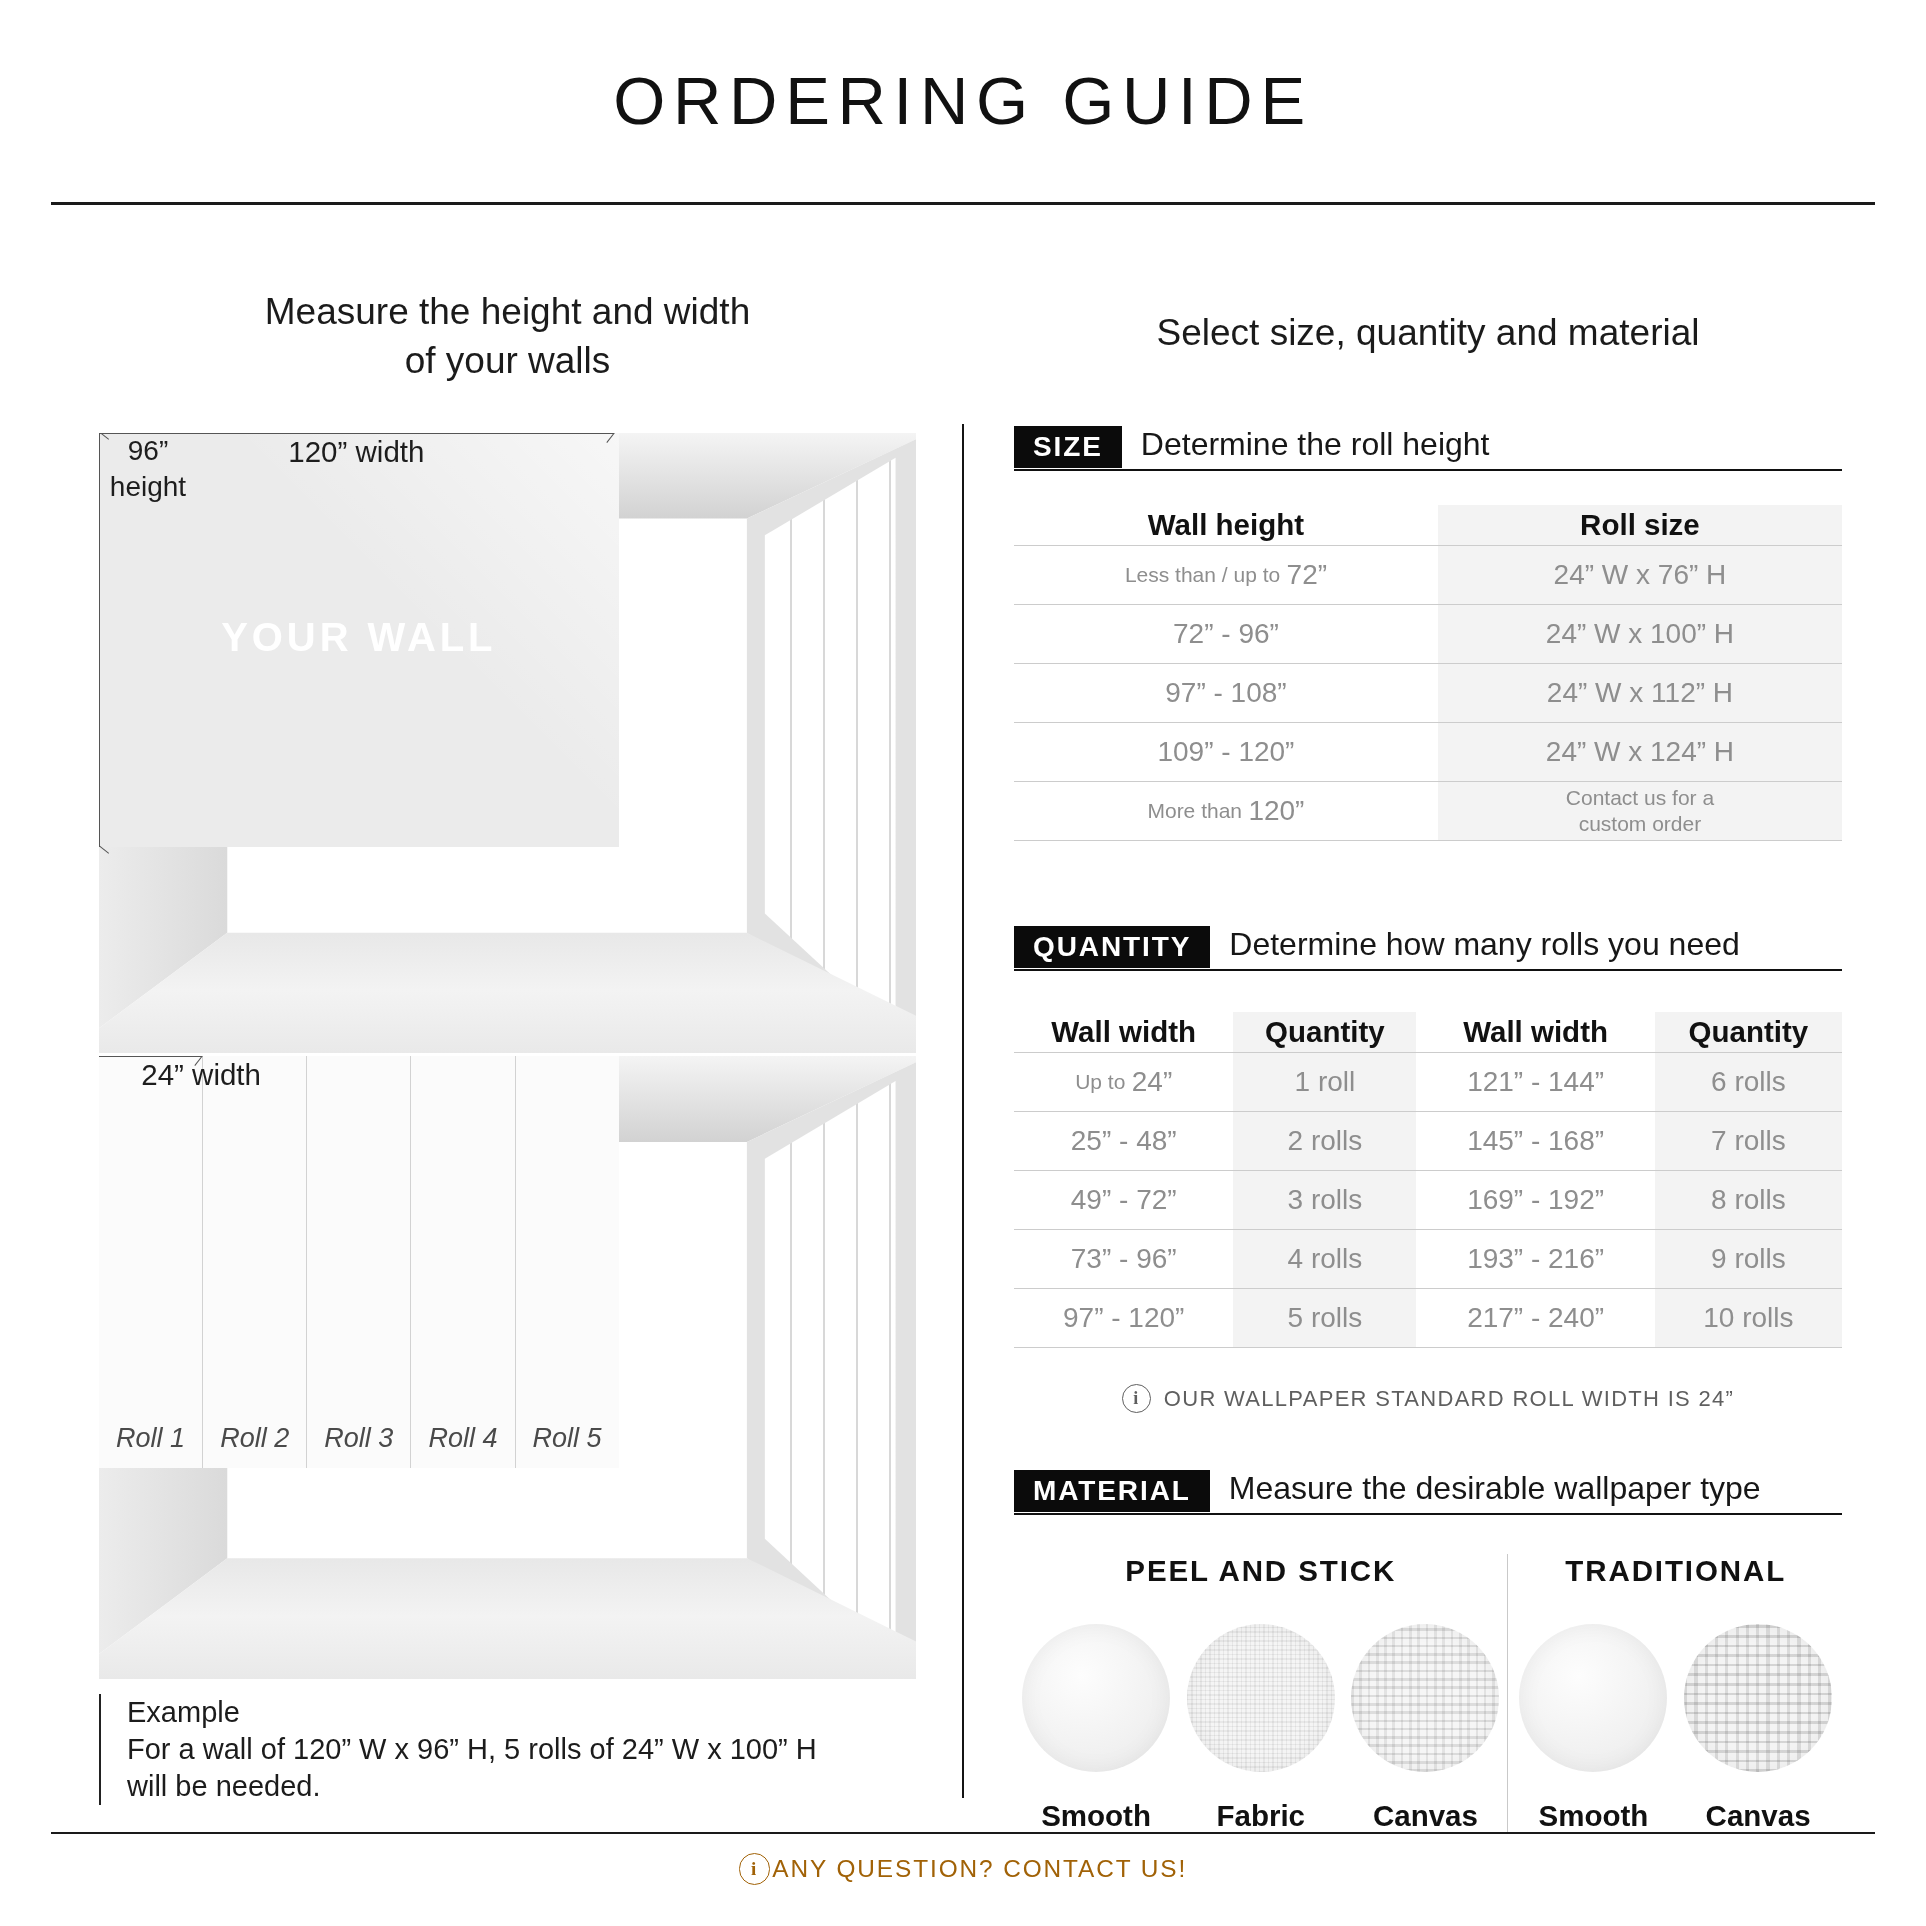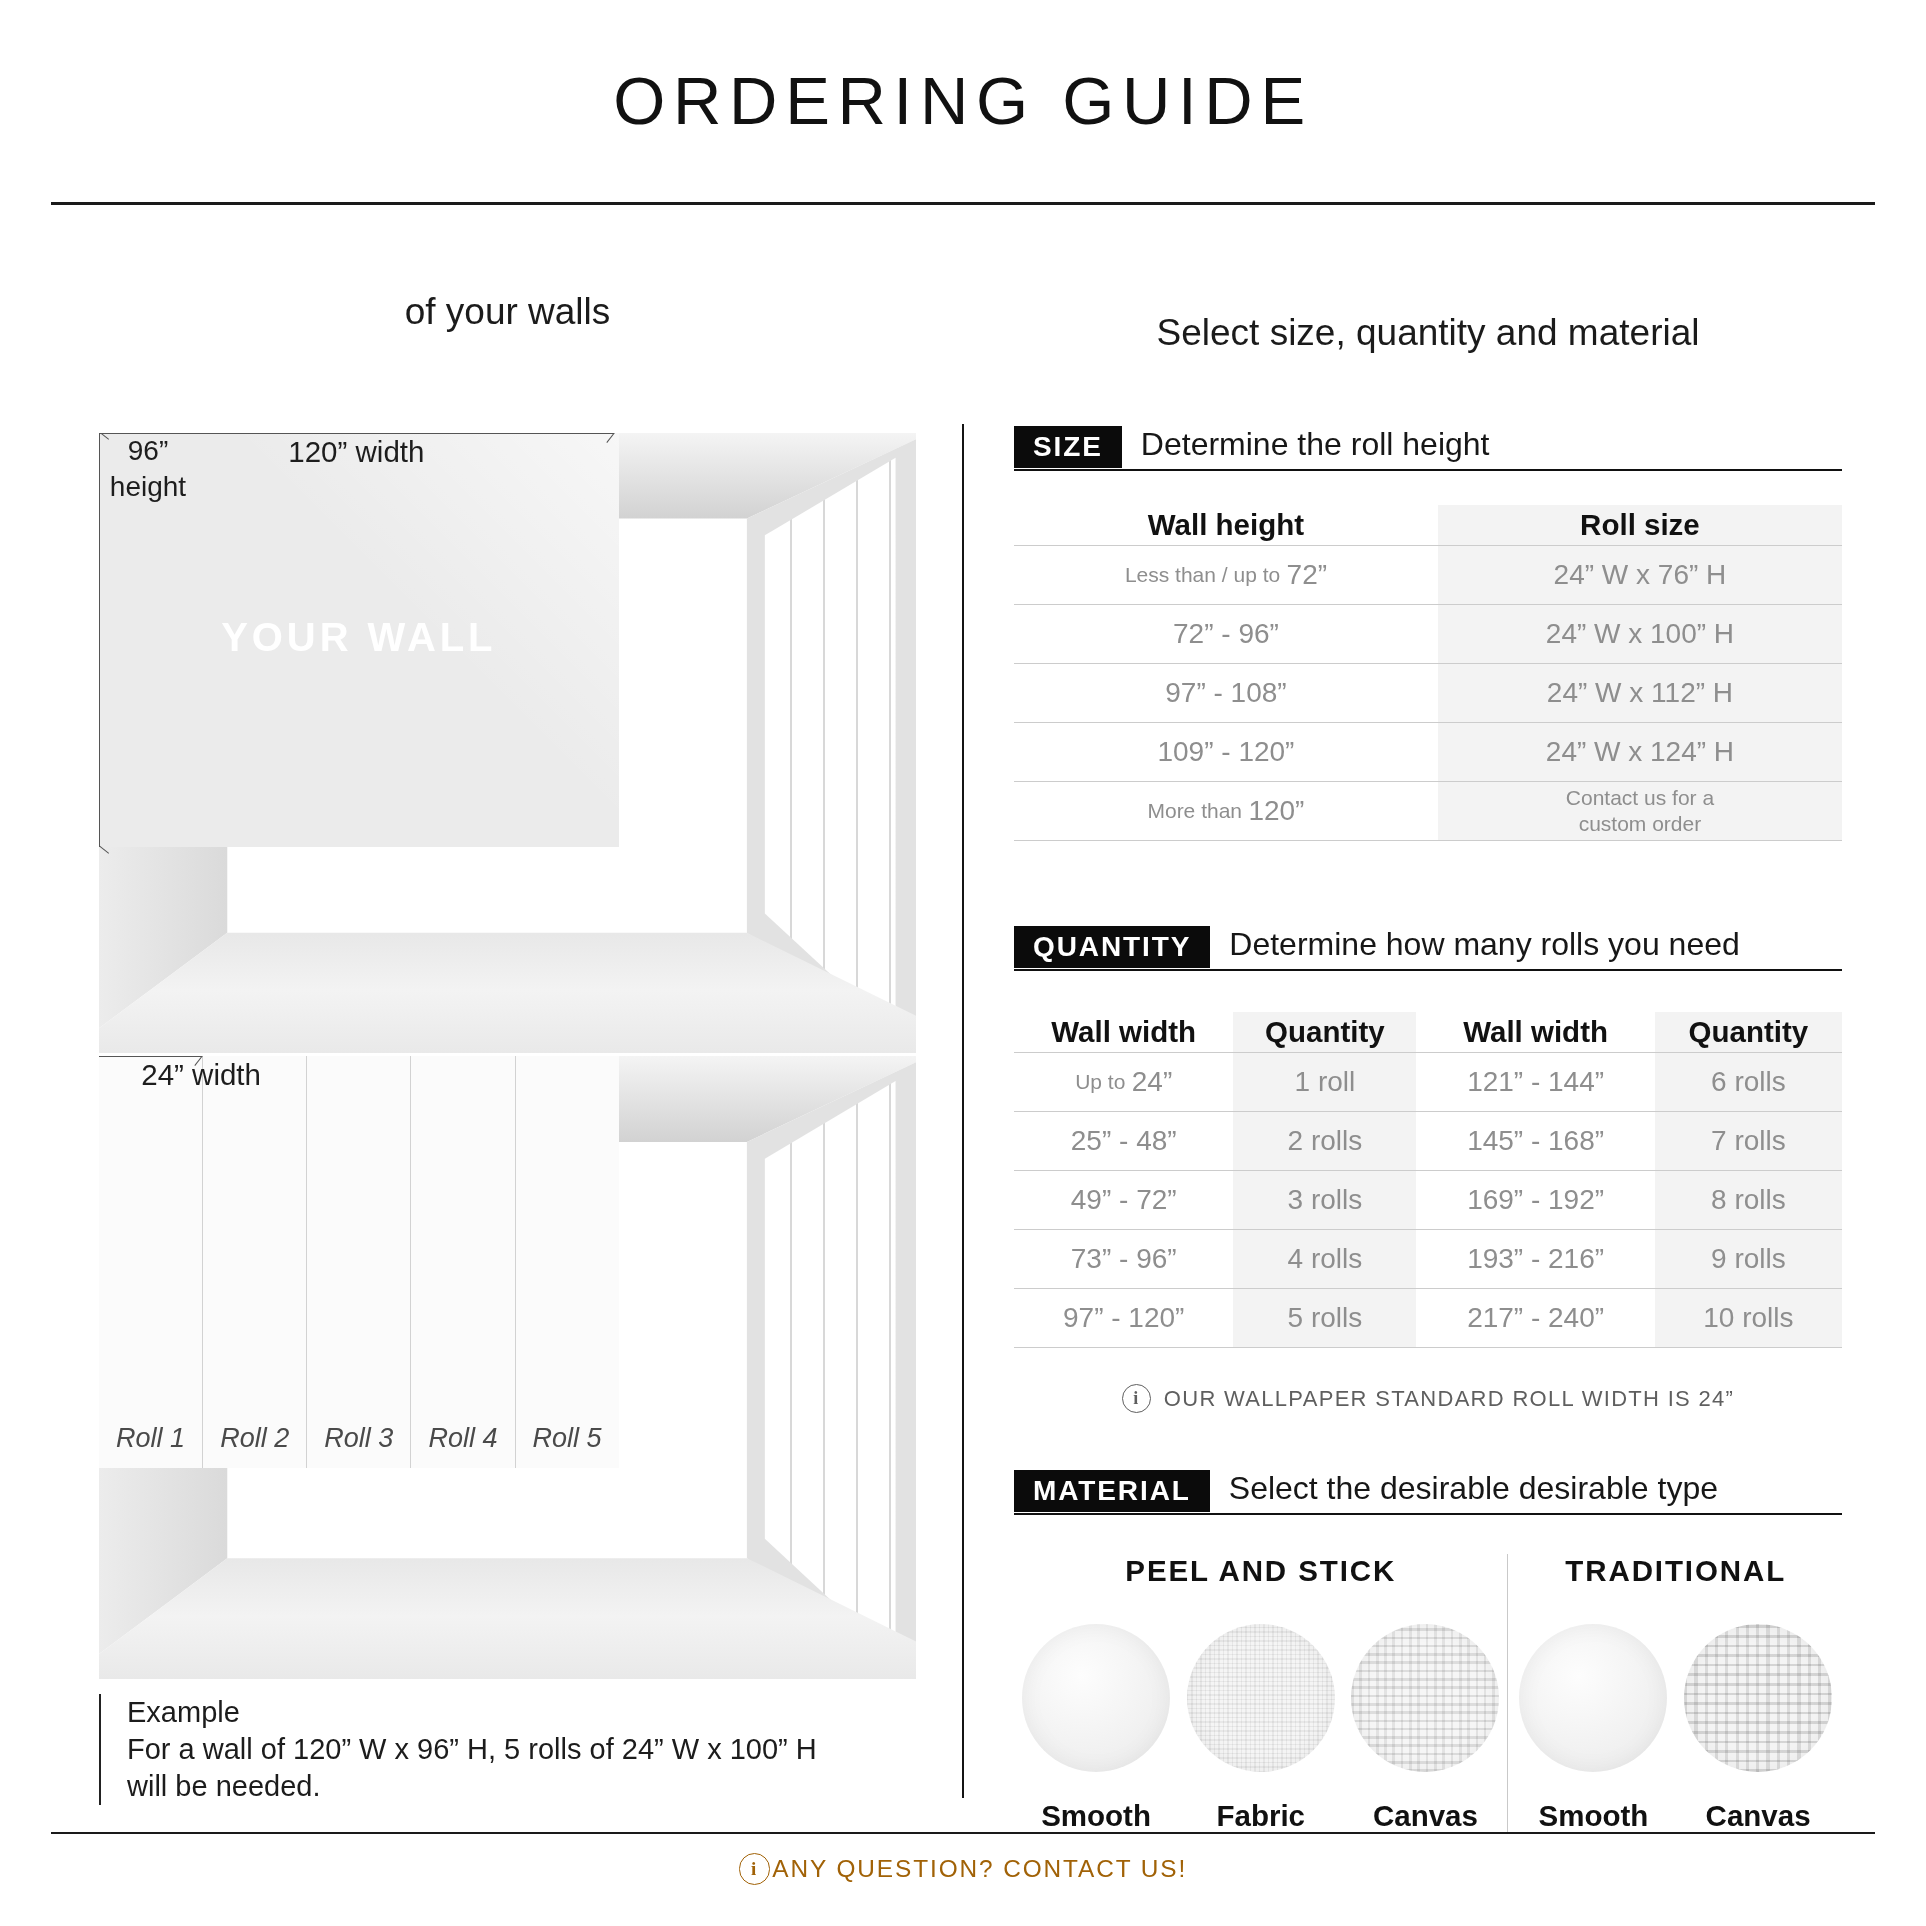--- a/index.html
+++ b/index.html
@@ -173,20 +173,21 @@
 </head>
 <body>
 
 <div class="page">
 
   <div class="title">ORDERING GUIDE</div>
   <div class="rule title-rule"></div>
   <div class="v-divider"></div>
 
   <div class="col-heading left-heading">
+    <div>Measure the height and width</div>
     <div>of your walls</div>
   </div>
 
   <div class="room room1">
     <div class="r-ceiling"></div>
     <div class="r-leftwall"></div>
     <div class="r-sidewall"></div>
     <div class="r-window"></div>
     <div class="r-floor"></div>
     <div class="r-backwall">
@@ -341,21 +342,21 @@
     </div>
     <div class="note">
       <span class="info-icon"></span>
       <span>OUR WALLPAPER STANDARD ROLL WIDTH IS 24”</span>
     </div>
   </section>
 
   <section class="sec sec-mat">
     <div class="sec-head">
       <span class="badge">MATERIAL</span>
-      <span class="subtitle">Select the desirable desirable type</span>
+      <span class="subtitle">Measure the desirable wallpaper type</span>
     </div>
     <div class="mat-row">
       <div class="mat-group g1">
         <div class="mat-name">PEEL AND STICK</div>
         <div class="swatches">
           <div class="swatch">
             <div class="circle tex-smooth"></div>
             <div class="sw-label">Smooth</div>
           </div>
           <div class="swatch">

